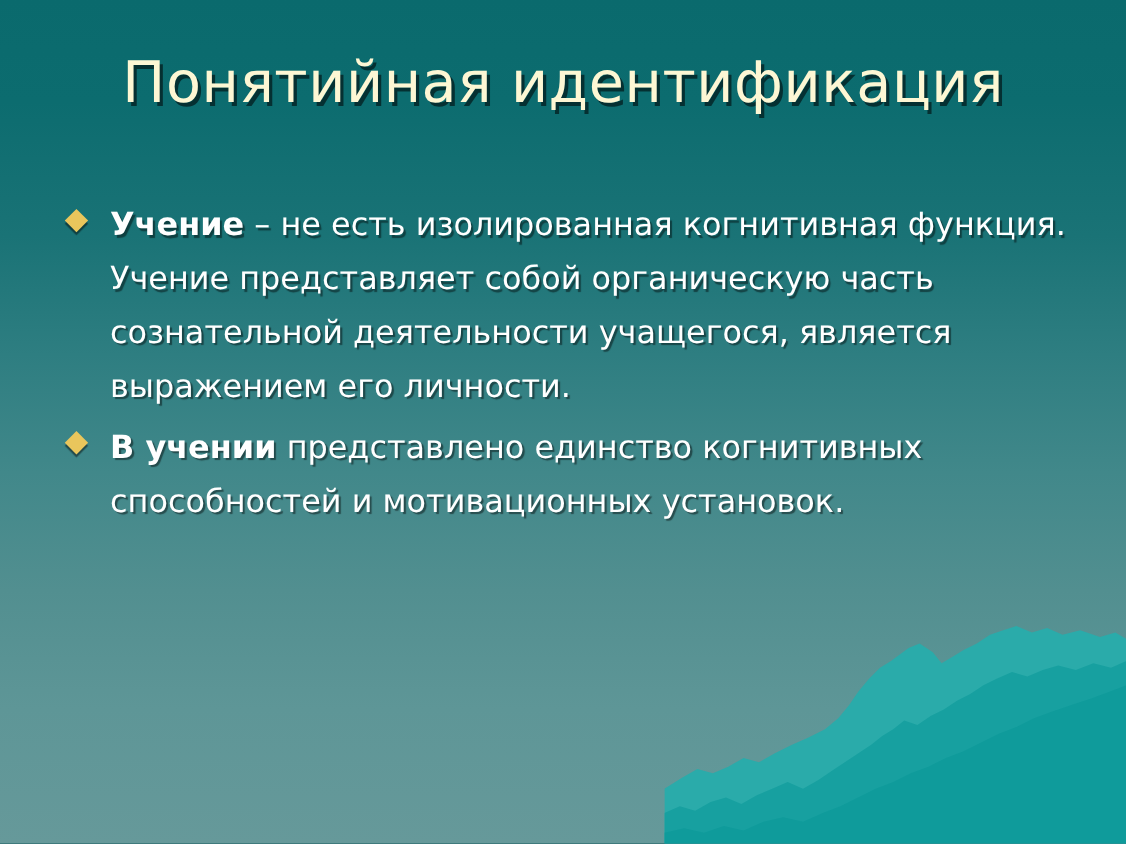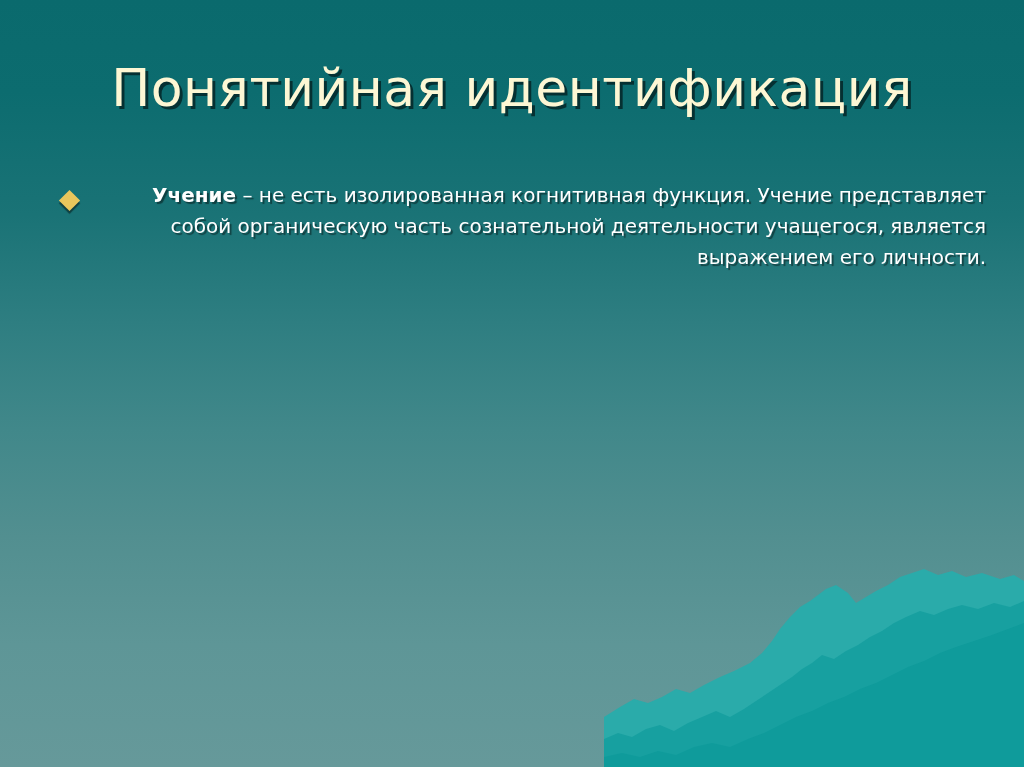--- a/index.html
+++ b/index.html
@@ -42,21 +42,21 @@
   .title-area {
     position: absolute;
     left: 0;
     top: 48px;
     width: 1024px;
     text-align: center;
   }
 
   .slide-title {
     display: inline-block;
-    margin: 12px;
+    margin: 0;
     font-size: 52px;
     line-height: 1.1;
     font-weight: 400;
     color: #fdf7d4;
     letter-spacing: 0.5px;
     text-shadow: 3px 3px 0 rgba(0, 0, 0, 0.55);
     white-space: nowrap;
   }
 
   
@@ -65,24 +65,23 @@
     left: 56px;
     top: 180px;
     width: 930px;
   }
 
   .bullet {
     position: relative;
     padding-left: 44px;
     margin: 0 0 6px 0;
     color: #ffffff;
-    font-size: 20px;
-    line-height: 31px;
+    font-size: 29px;
+    line-height: 49px;
     text-shadow: 2px 2px 1px rgba(0, 0, 0, 0.45);
-    text-align: right;
   }
 
   .bullet:last-child {
     margin-bottom: 0;
   }
 
   .bullet-marker {
     position: absolute;
     left: 6px;
     top: 13px;
@@ -129,15 +128,19 @@
   </div>
 
   <div class="body-area">
 
     <div class="bullet">
       <span class="bullet-marker"></span>
       <span class="bullet-text"><span class="lead">Учение</span><span> – не есть изолированная когнитивная функция. Учение представляет собой органическую часть сознательной деятельности учащегося, является выражением его личности.</span></span>
     </div>
 
 
+    <div class="bullet">
+      <span class="bullet-marker"></span>
+      <span class="bullet-text"><span class="lead">В учении</span><span> представлено единство когнитивных способностей и мотивационных установок.</span></span>
+    </div>
 
   </div>
 </div>
 
 </body></html>

